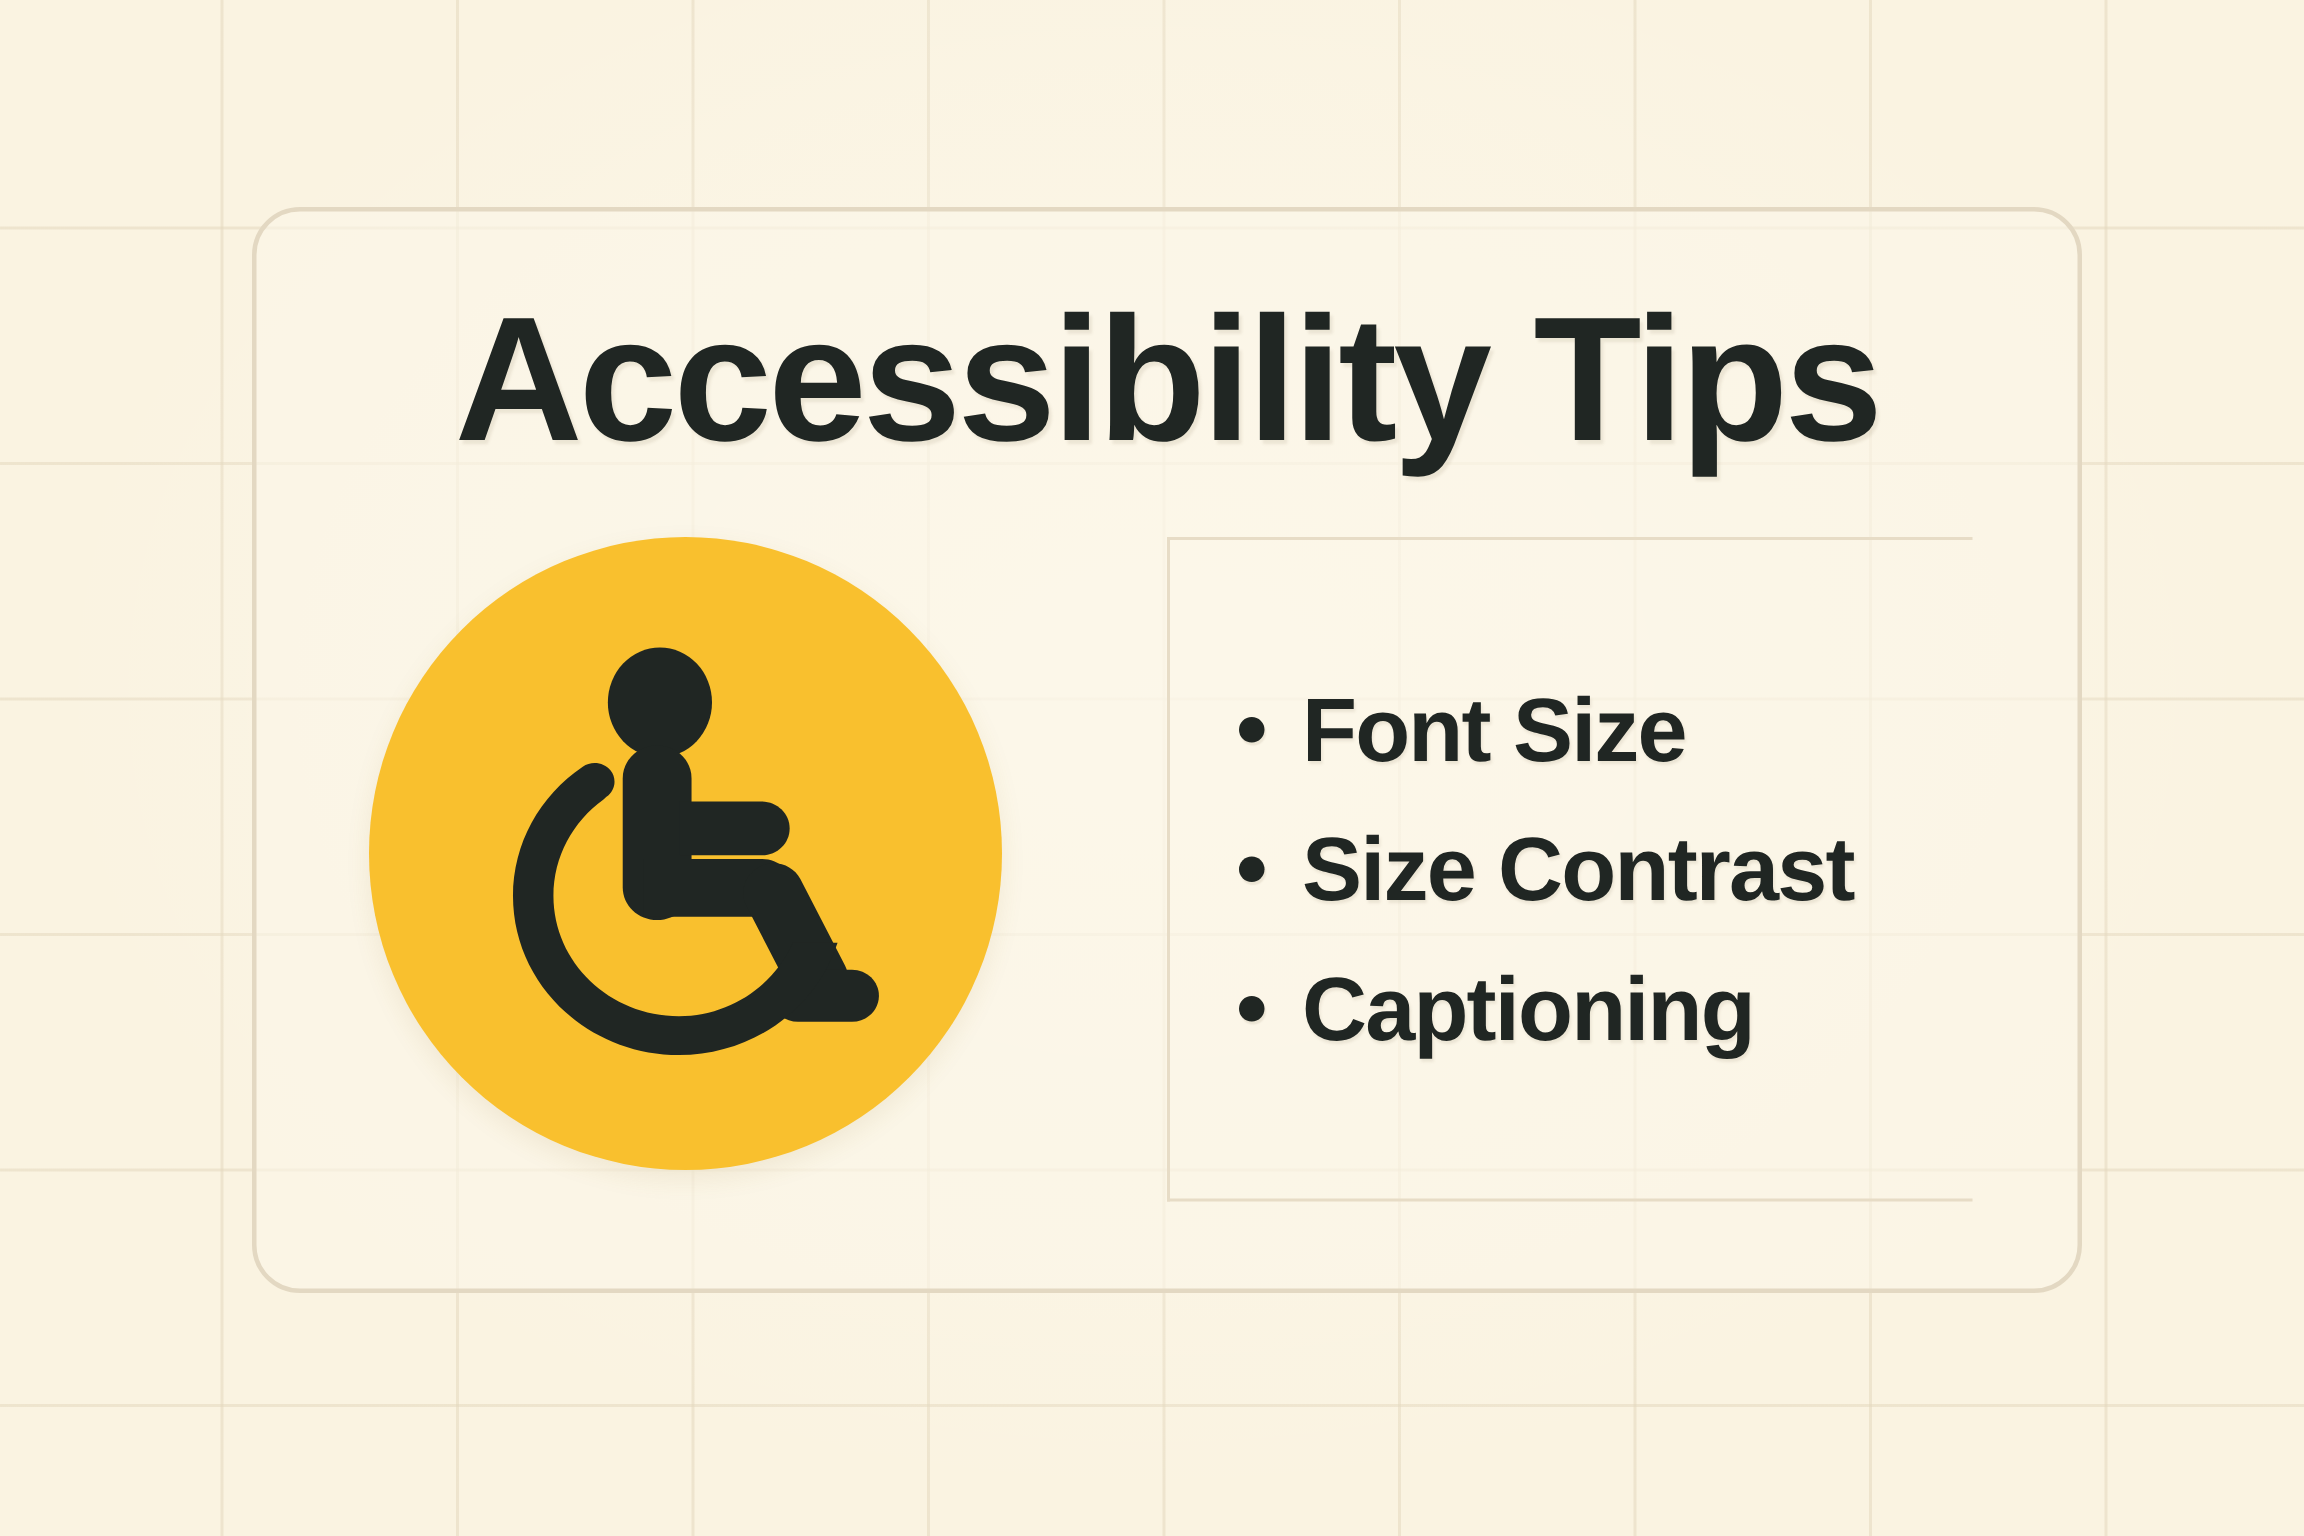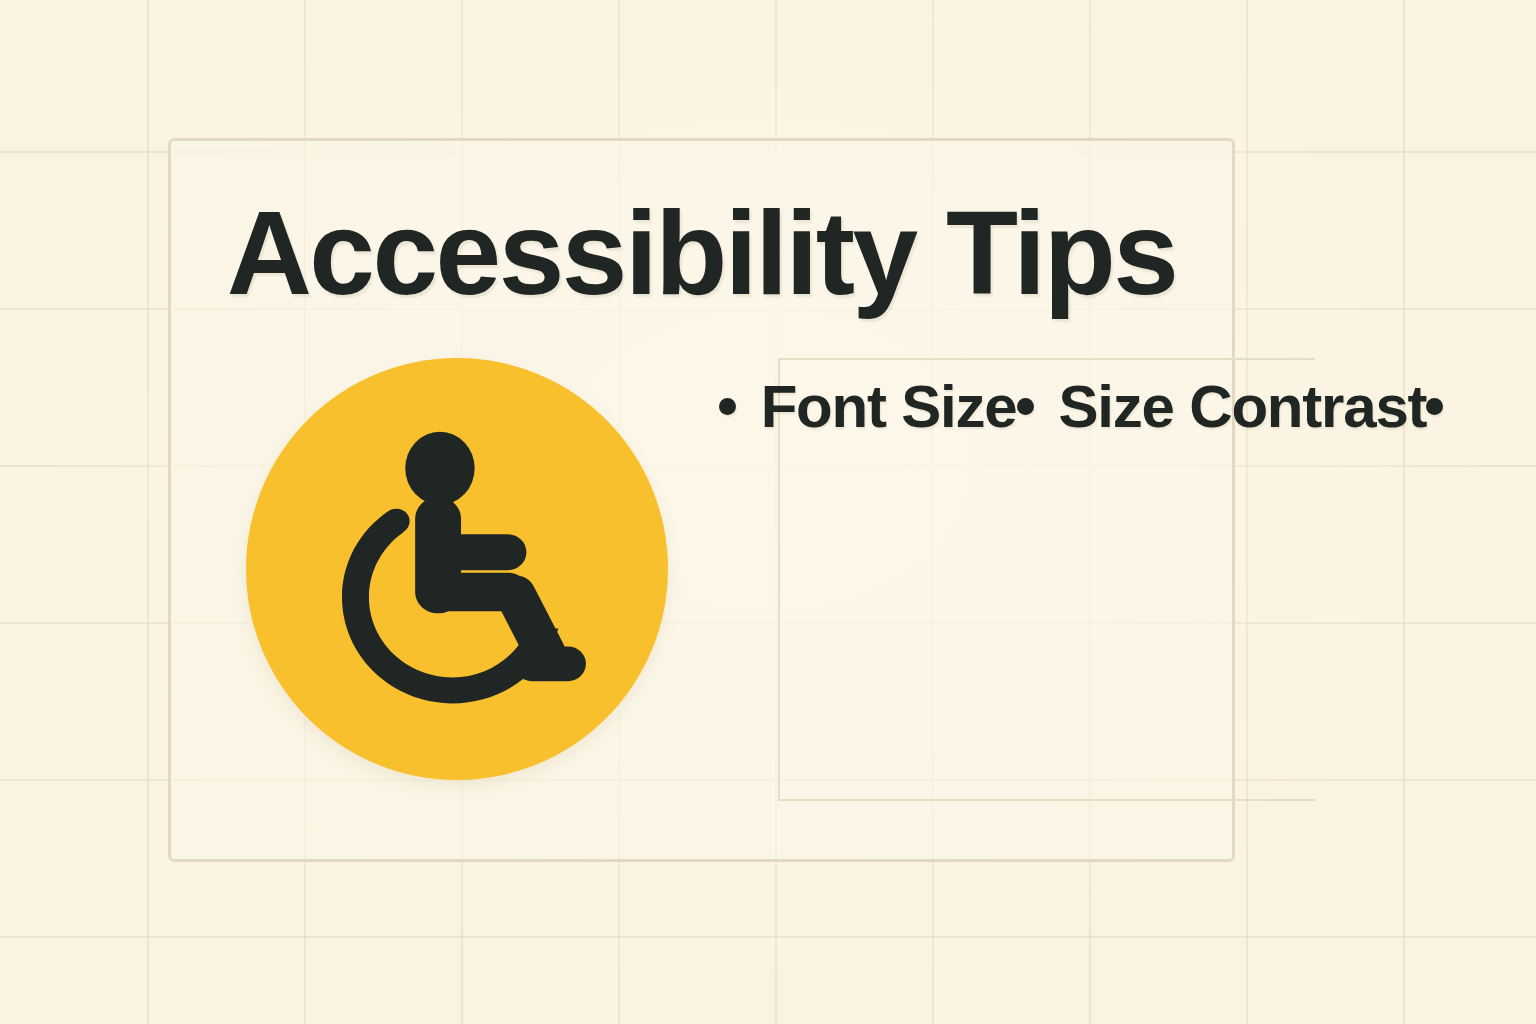--- a/index.html
+++ b/index.html
@@ -34,25 +34,25 @@
     background:
       radial-gradient(ellipse at 50% 45%, rgba(255,252,242,0.55) 0%, rgba(250,243,225,0) 68%);
     pointer-events: none;
   }
 
   
   #card {
     position: absolute;
     left: 168px;
     top: 138px;
-    width: 1067px;
+    width: 1220px;
     height: 724px;
     box-sizing: border-box;
     border: 3px solid #E3D8C2;
-    border-radius: 6px;
+    border-radius: 32px;
     background: rgba(252,246,232,0.58);
   }
 
   
   #title {
     position: absolute;
     left: 0;
     right: 0;
     top: 52px;
     text-align: center;
@@ -107,21 +107,21 @@
   #tips-list {
     position: absolute;
     left: 46px;
     top: 0;
     width: 100%;
     height: 100%;
     margin: 0;
     padding: 0;
     list-style: none;
     display: flex;
-    flex-direction: row;
+    flex-direction: column;
     justify-content: center;
   }
   .tip-item {
     display: flex;
     align-items: center;
     height: 93px;
     white-space: nowrap;
   }
   .tip-bullet {
     width: 17px;
@@ -190,18 +190,19 @@
         <li class="tip-item">
           <span class="tip-bullet"></span>
           <span class="tip-label">Font Size</span>
         </li>
         <li class="tip-item">
           <span class="tip-bullet"></span>
           <span class="tip-label">Size Contrast</span>
         </li>
         <li class="tip-item">
           <span class="tip-bullet"></span>
+          <span class="tip-label">Captioning</span>
         </li>
       </ul>
     </div>
 
   </div>
 </div>
 
 </body></html>

